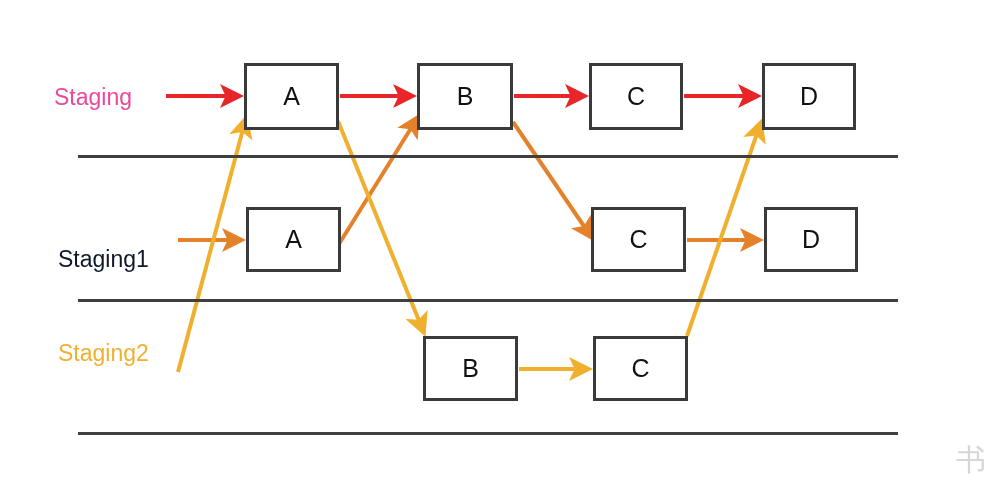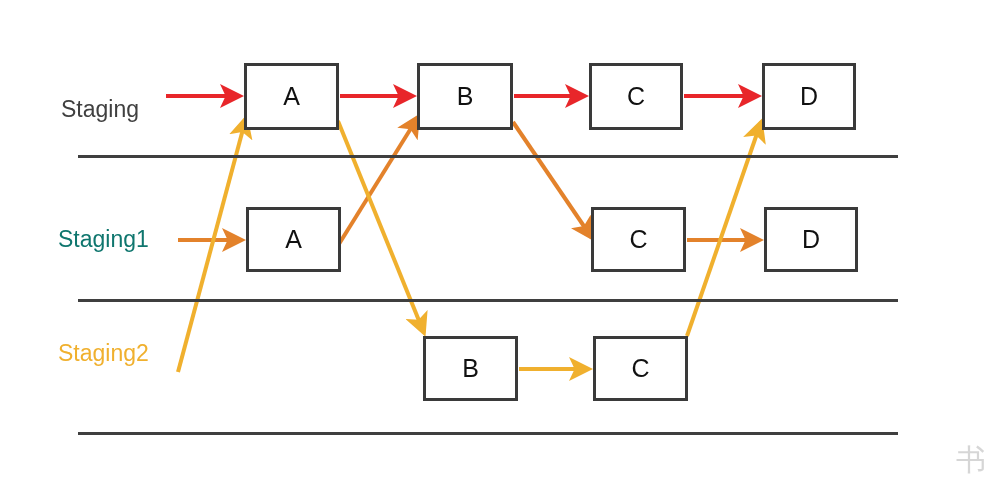--- a/index.html
+++ b/index.html
@@ -92,22 +92,22 @@
       <line x1="519" y1="369" x2="589" y2="369" stroke="#F0B02E" stroke-width="4" stroke-linecap="butt" marker-end="url(#ah-F0B02E)"></line>
       <line x1="687" y1="336" x2="761" y2="122" stroke="#F0B02E" stroke-width="4" stroke-linecap="butt" marker-end="url(#ah-F0B02E)"></line>
     </svg>
 
   <div id="separator-layer">
       <div class="separator" style="left: 78px; top: 155px; width: 820px; border-top-color: rgb(63, 63, 63);"></div>
       <div class="separator" style="left: 78px; top: 299px; width: 820px; border-top-color: rgb(63, 63, 63);"></div>
       <div class="separator" style="left: 78px; top: 432px; width: 820px; border-top-color: rgb(63, 63, 63);"></div>
     </div>
   <div id="lane-label-layer">
-      <div class="lane-label" style="left: 61px; top: 84px; color: #404040; margin-top: 12px;">Staging</div>
-      <div class="lane-label" style="left: 58px; top: 226px; color: #0f766e; text-align: center;">Staging1</div>
+      <div class="lane-label" style="left: 54px; top: 84px; color: #ec4899;">Staging</div>
+      <div class="lane-label" style="left: 58px; top: 246px; color: #0f172a; text-align: center;">Staging1</div>
       <div class="lane-label" style="left: 58px; top: 340px; color: rgb(240, 176, 46);">Staging2</div>
     </div>
   <div id="node-layer">
       <div class="node" style="left: 244px; top: 63px; width: 95px; height: 67px; border-color: rgb(58, 58, 58); background: rgb(255, 255, 255); color: rgb(17, 17, 17);">A</div>
       <div class="node" style="left: 417px; top: 63px; width: 96px; height: 67px; border-color: rgb(58, 58, 58); background: rgb(255, 255, 255); color: rgb(17, 17, 17);">B</div>
       <div class="node" style="left: 589px; top: 63px; width: 94px; height: 67px; border-color: rgb(58, 58, 58); background: rgb(255, 255, 255); color: rgb(17, 17, 17);">C</div>
       <div class="node" style="left: 762px; top: 63px; width: 94px; height: 67px; border-color: rgb(58, 58, 58); background: rgb(255, 255, 255); color: rgb(17, 17, 17);">D</div>
       <div class="node" style="left: 246px; top: 207px; width: 95px; height: 65px; border-color: rgb(58, 58, 58); background: rgb(255, 255, 255); color: rgb(17, 17, 17);">A</div>
       <div class="node" style="left: 591px; top: 207px; width: 95px; height: 65px; border-color: rgb(58, 58, 58); background: rgb(255, 255, 255); color: rgb(17, 17, 17);">C</div>
       <div class="node" style="left: 764px; top: 207px; width: 94px; height: 65px; border-color: rgb(58, 58, 58); background: rgb(255, 255, 255); color: rgb(17, 17, 17);">D</div>

